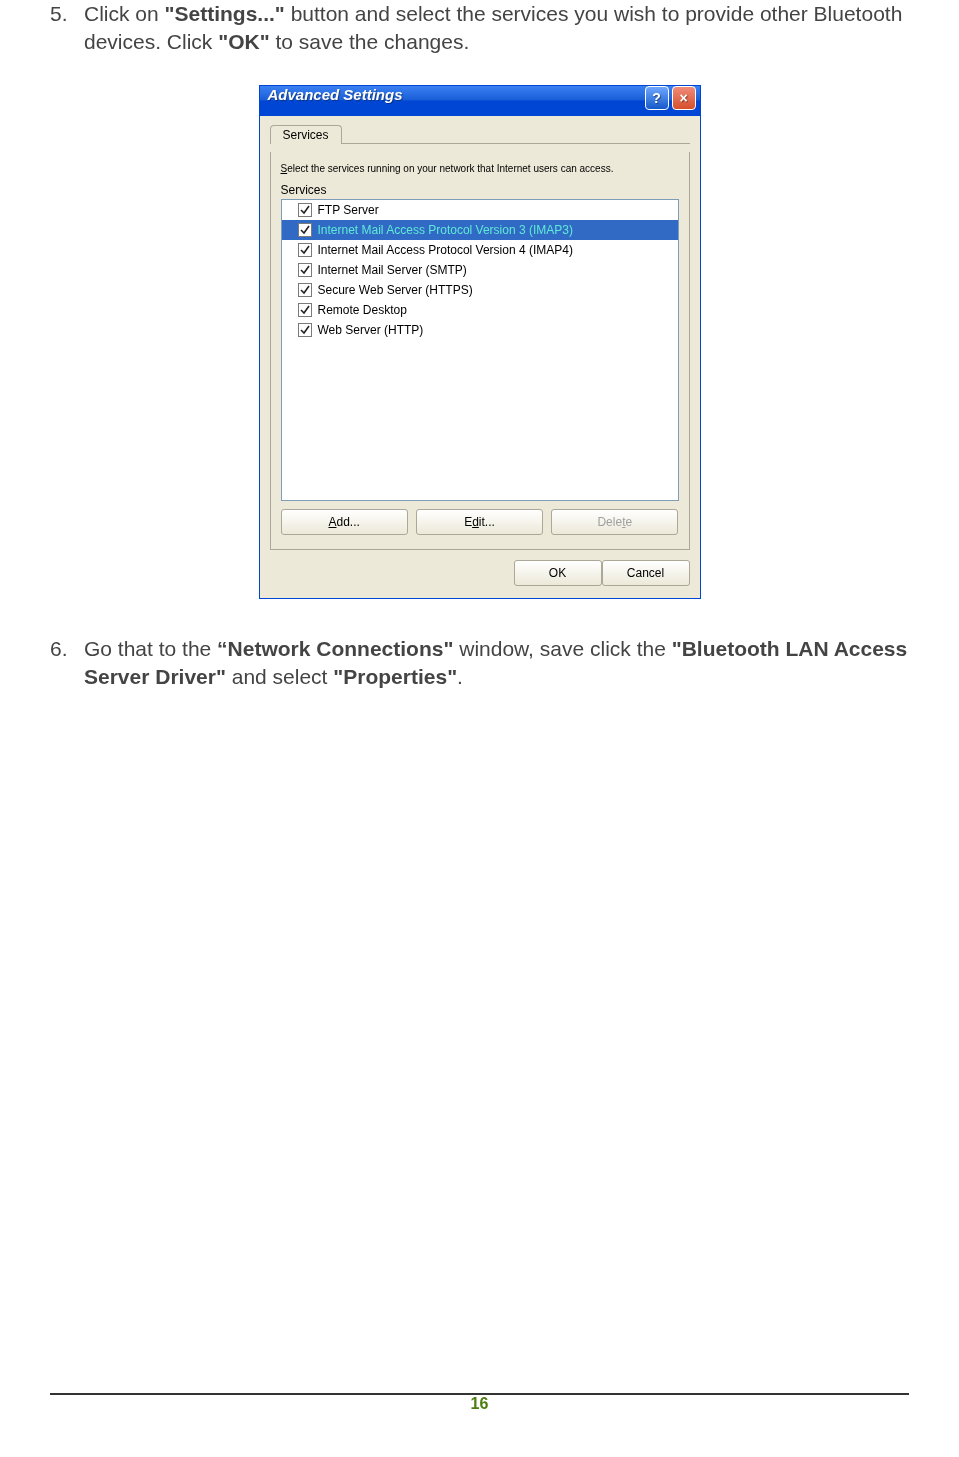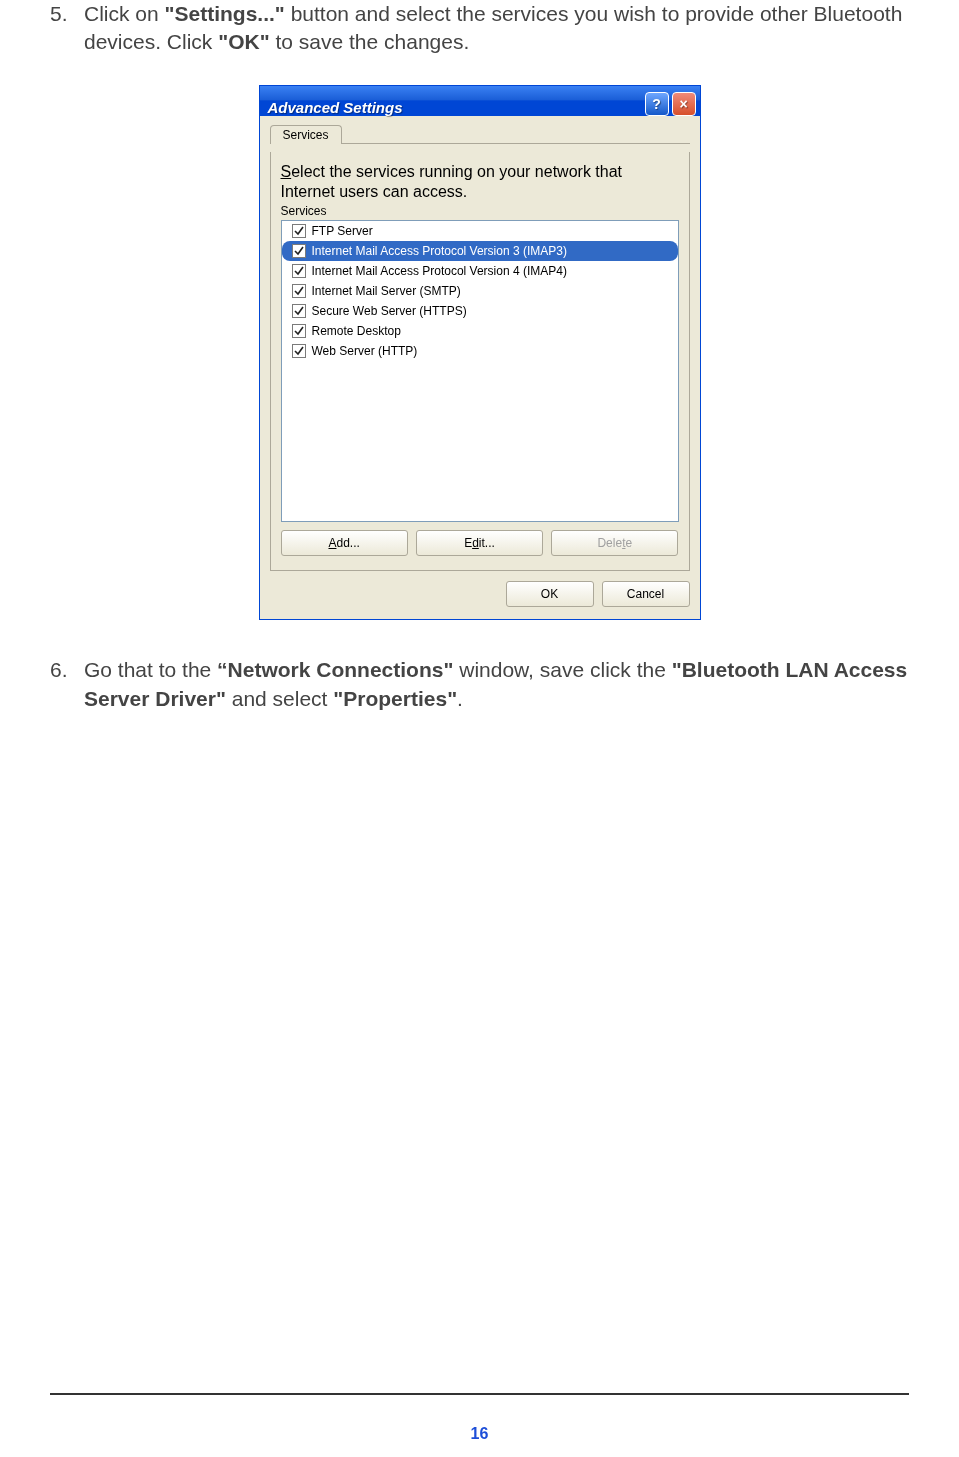--- a/index.html
+++ b/index.html
@@ -5,49 +5,49 @@
   html,body{margin:0;padding:0;background:#fff;font-family:Arial,Helvetica,sans-serif;color:#333;}
   .page{width:959px;height:1457px;margin:0 auto;position:relative;box-sizing:border-box;padding:0 50px;}
   .instr{font-size:21px;line-height:1.35;color:#444;margin:0 0 28px 0;display:flex;}
   .instr .num{width:34px;flex:none;}
   .instr .txt{flex:1;}
   .instr b{font-weight:bold;}
   .dlg-wrap{display:flex;justify-content:center;margin-bottom:36px;}
   
   .xp-dialog{width:440px;border:1px solid #0046d5;box-shadow:0 0 0 1px #2a5bd7 inset;}
   .xp-titlebar{height:30px;background:linear-gradient(to bottom,#3a81f3 0%,#1b5fd8 45%,#0046d5 50%,#0046d5 100%);
-    display:flex;align-items:flex-end;padding:0 4px 0 8px;color:#fff;font-weight:bold;font-size:15px;
+    display:flex;align-items:flex-start;padding:0 4px 0 8px;color:#fff;font-weight:bold;font-size:15px;
     font-style:italic;text-shadow:1px 1px 1px rgba(0,0,0,.4);font-family:"Trebuchet MS",Arial,sans-serif;}
   .xp-titlebar .title{flex:1;}
   .xp-tbtn{width:22px;height:22px;border-radius:4px;margin-left:3px;display:flex;align-items:center;justify-content:center;
     font-family:Arial,sans-serif;font-weight:bold;font-style:normal;font-size:14px;color:#fff;}
   .xp-help{background:linear-gradient(to bottom,#6fa7ff,#1559c9);border:1px solid #fff;}
   .xp-close{background:linear-gradient(to bottom,#f08b7a,#d64f2b);border:1px solid #fff;}
   .xp-body{background:#ece9d8;padding:8px 10px 12px 10px;}
   .xp-tabs{display:flex;border-bottom:1px solid #aca899;margin-bottom:8px;}
   .xp-tab{background:#ece9d8;border:1px solid #aca899;border-bottom:none;border-top-left-radius:4px;border-top-right-radius:4px;
     padding:2px 12px;font-size:12px;color:#000;position:relative;top:1px;}
   .xp-tabpanel{border:1px solid #aca899;background:#ece9d8;padding:10px 10px 14px 10px;border-top:none;}
-  .xp-desc{font-size:16px;color:#000;margin-bottom:1px;line-height:1.3;}
+  .xp-desc{font-size:10px;color:#000;margin-bottom:8px;line-height:1.3;}
   .xp-desc .u{text-decoration:underline;}
   .xp-label{font-size:12px;color:#000;margin-bottom:2px;}
   .xp-list{border:1px solid #7f9db9;background:#fff;height:300px;overflow:hidden;}
-  .xp-li{display:flex;align-items:center;gap:6px;padding:1px 10px;font-size:12px;color:#000;height:18px;}
-  .xp-li.sel{background:#316ac5;color:#ffffff;border-radius:8px;}
+  .xp-li{display:flex;align-items:center;gap:6px;padding:1px 16px;font-size:12px;color:#000;height:18px;}
+  .xp-li.sel{background:#316ac5;color:#5eead4;}
   .xp-chk{width:12px;height:12px;border:1px solid #7a7a7a;background:#fff;display:inline-flex;align-items:center;justify-content:center;flex:none;}
   .xp-chk svg{width:10px;height:10px;display:block;}
   .xp-rowbtns{display:flex;gap:8px;margin-top:8px;}
   .xp-btn{flex:1;height:24px;border:1px solid #aca899;border-radius:3px;background:linear-gradient(to bottom,#fff,#ece9d8);
     font-size:12px;color:#000;display:flex;align-items:center;justify-content:center;}
   .xp-btn.disabled{color:#a0a0a0;}
   .xp-btn .u{text-decoration:underline;}
-  .xp-footer{display:flex;justify-content:flex-end;gap:8px;margin-top:10px;}
+  .xp-footer{display:flex;justify-content:flex-end;margin-top:10px;}
   .xp-footer .xp-btn{flex:none;width:86px;}
   hr.pg{position:absolute;left:50px;right:50px;bottom:54px;border:none;border-top:2px solid #333;}
-  .pgnum{position:absolute;left:0;right:0;bottom:14px;text-align:center;font-family:Arial Black,Arial,sans-serif;font-weight:900;font-size:16px;color:#1d4ed8;}
+  .pgnum{position:absolute;left:0;right:0;bottom:44px;text-align:center;font-family:Arial Black,Arial,sans-serif;font-weight:900;font-size:16px;color:#4d7c0f;}
 </style>
 </head>
 <body>
 
 <div class="page">
 
   <p class="instr">
     <span class="num">5.</span>
     <span class="txt">
       <span>Click on </span><b>"Settings..."</b><span> button and select the services you wish to provide other Bluetooth devices. Click </span><b>"OK"</b><span> to save the changes.</span>

